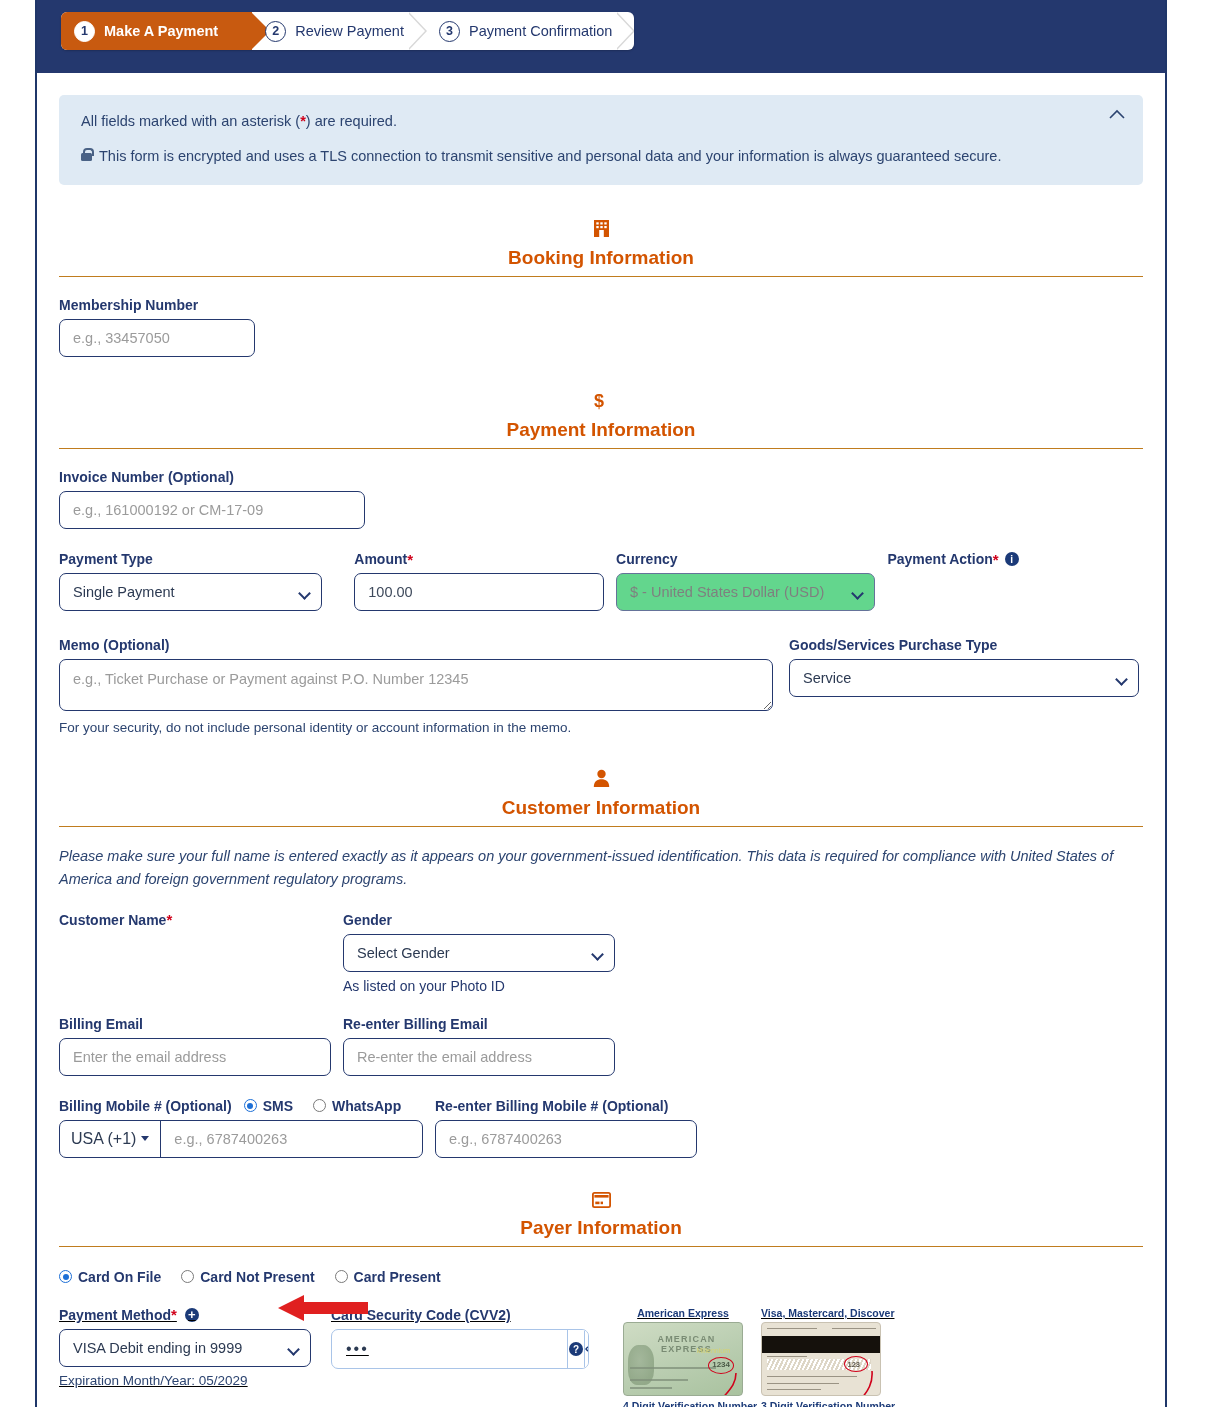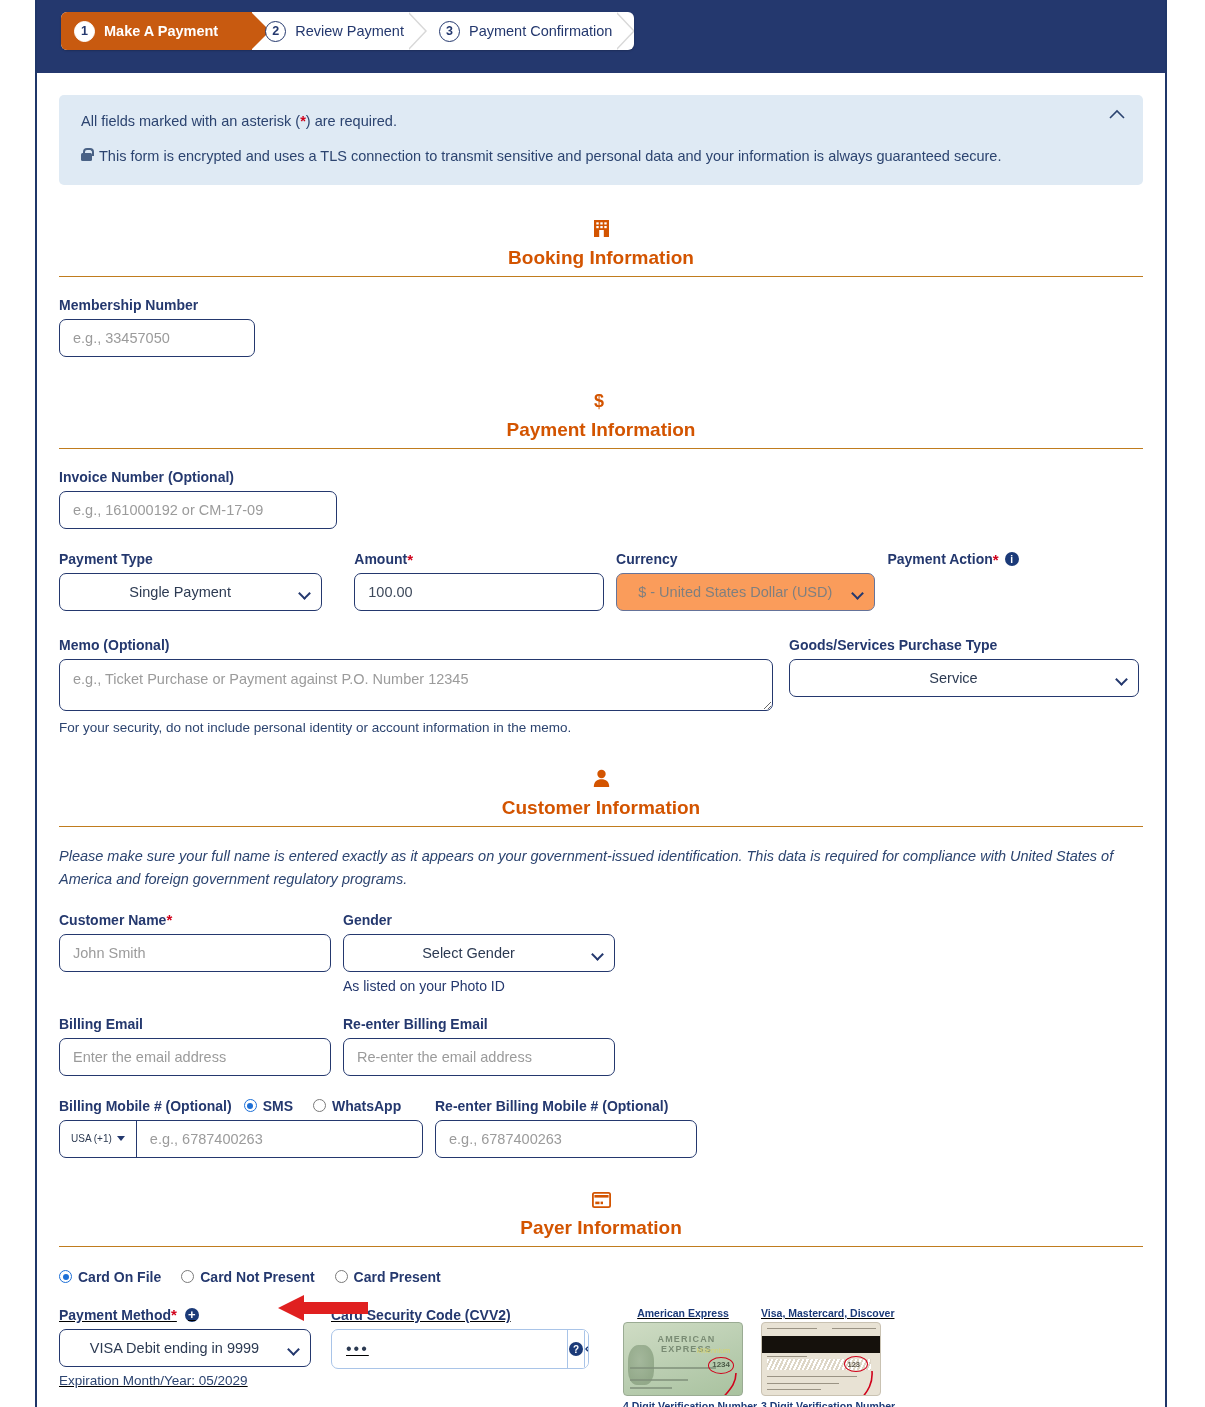--- a/index.html
+++ b/index.html
@@ -193,24 +193,23 @@
     resize: vertical;
     line-height: 1.35;
   }
   select.sb {
     appearance: none;
     -webkit-appearance: none;
     background-image: none;
     cursor: pointer;
     padding-right: 34px;
     color: #2c3a52;
-    text-align: center;
   }
   select.sb:disabled, input.tb:disabled {
-    background: #f97316;
+    background: #22c55e;
     color: #4a4a4a;
     cursor: default;
   }
   .chev-dn {
     position: absolute;
     right: 13px; bottom: 13px;
     width: 9px; height: 9px;
     border-right: 2px solid #24386e;
     border-bottom: 2px solid #24386e;
     transform: rotate(45deg);
@@ -253,21 +252,21 @@
     border: 1.3px solid #24386e;
     border-radius: 7px;
     overflow: hidden;
     height: 38px;
     background: #fff;
   }
   .cc {
     display: flex; align-items: center; gap: 5px;
     padding: 0 11px;
     border-right: 1.3px solid #24386e;
-    color: #2c3a52; font-size: 10px;
+    color: #2c3a52; font-size: 16px;
     white-space: nowrap; cursor: pointer;
   }
   .cc .caret {
     width: 0; height: 0;
     border-left: 4px solid transparent;
     border-right: 4px solid transparent;
     border-top: 5px solid #24386e;
   }
   .phone-wrap input {
     border: 0; outline: none; flex: 1;
@@ -468,21 +467,21 @@
             <text x="1" y="16" font-family="Liberation Sans, sans-serif" font-size="18" font-weight="bold" fill="#d35400">$</text>
           </svg>
         </span>
         <span>Payment Information</span>
       </div>
 
       <div style="margin-top:20px;">
         <div class="label">
           <span>Invoice Number (Optional)</span>
         </div>
-        <div class="fld" style="width:278px;">
+        <div class="fld" style="width:306px;">
           <input class="tb" type="text" placeholder="e.g., 161000192 or CM-17-09" style="">
         </div>
       </div>
 
       <div class="row" style="margin-top:22px;">
         <div style="width:272px; margin-right:12px;">
           <div class="label">
             <span>Payment Type</span>
           </div>
           <div class="fld">
@@ -555,23 +554,20 @@
         <span>Customer Information</span>
       </div>
 
       <div class="ital-note">Please make sure your full name is entered exactly as it appears on your government-issued identification. This data is required for compliance with United States of America and foreign government regulatory programs.</div>
 
       <div class="row" style="margin-top:22px;">
         <div style="width:272px; margin-right:12px;">
           <div class="label">
             <span>Customer Name</span>
                 <span class="ast">*</span>
-          </div>
-          <div class="fld">
-            <input class="tb" type="text" placeholder="John Smith" style="">
           </div>
         </div>
         <div style="width:272px;">
           <div class="label">
             <span>Gender</span>
           </div>
           <div class="fld">
             <select class="sb">
               <option>Select Gender</option>
             </select>

